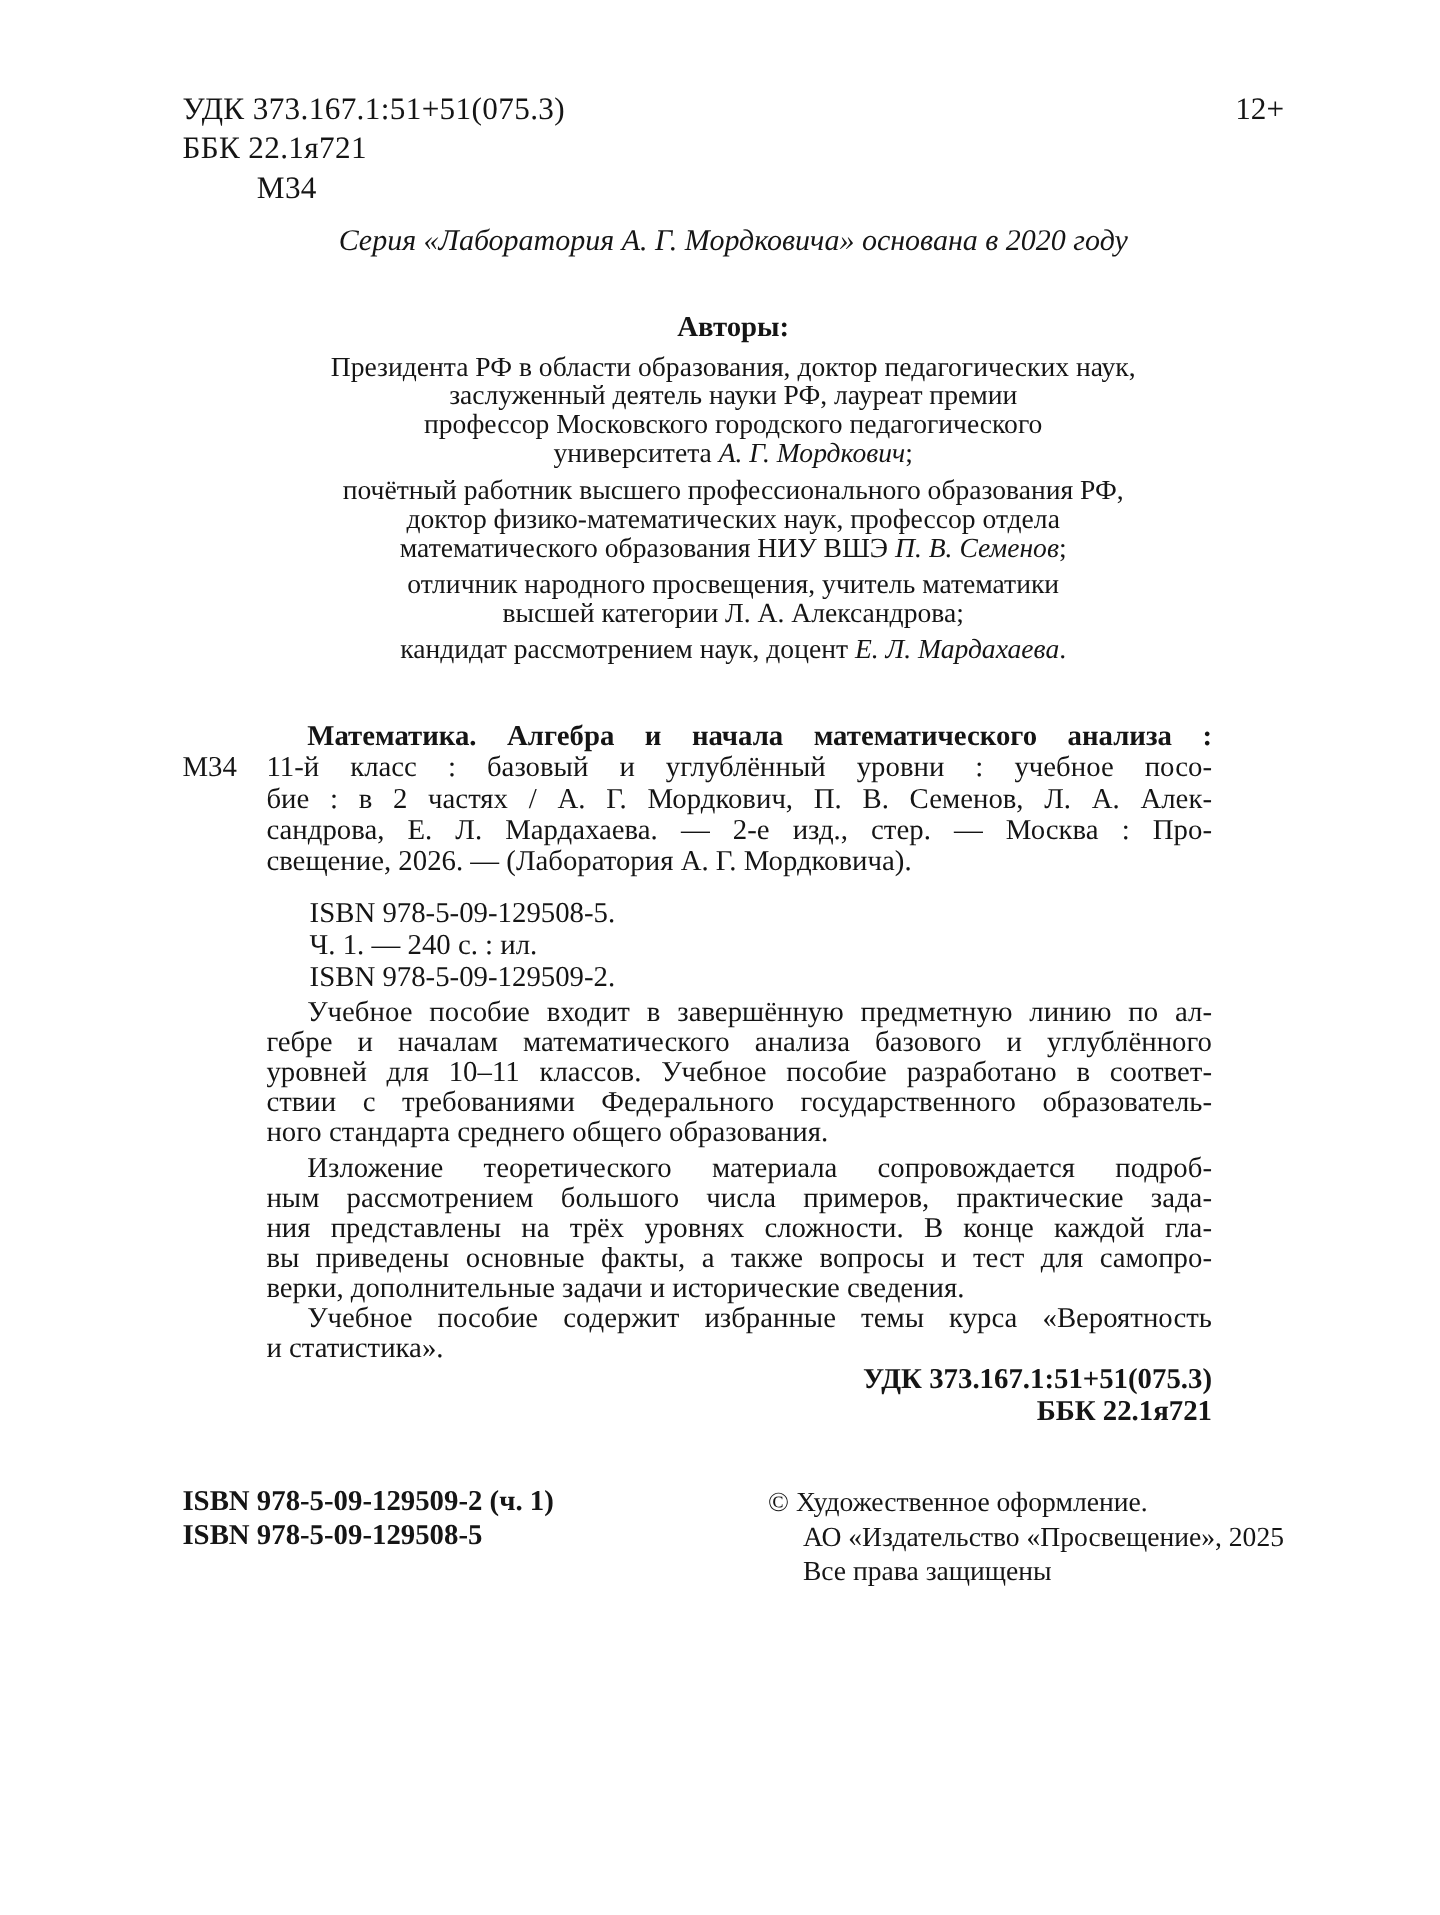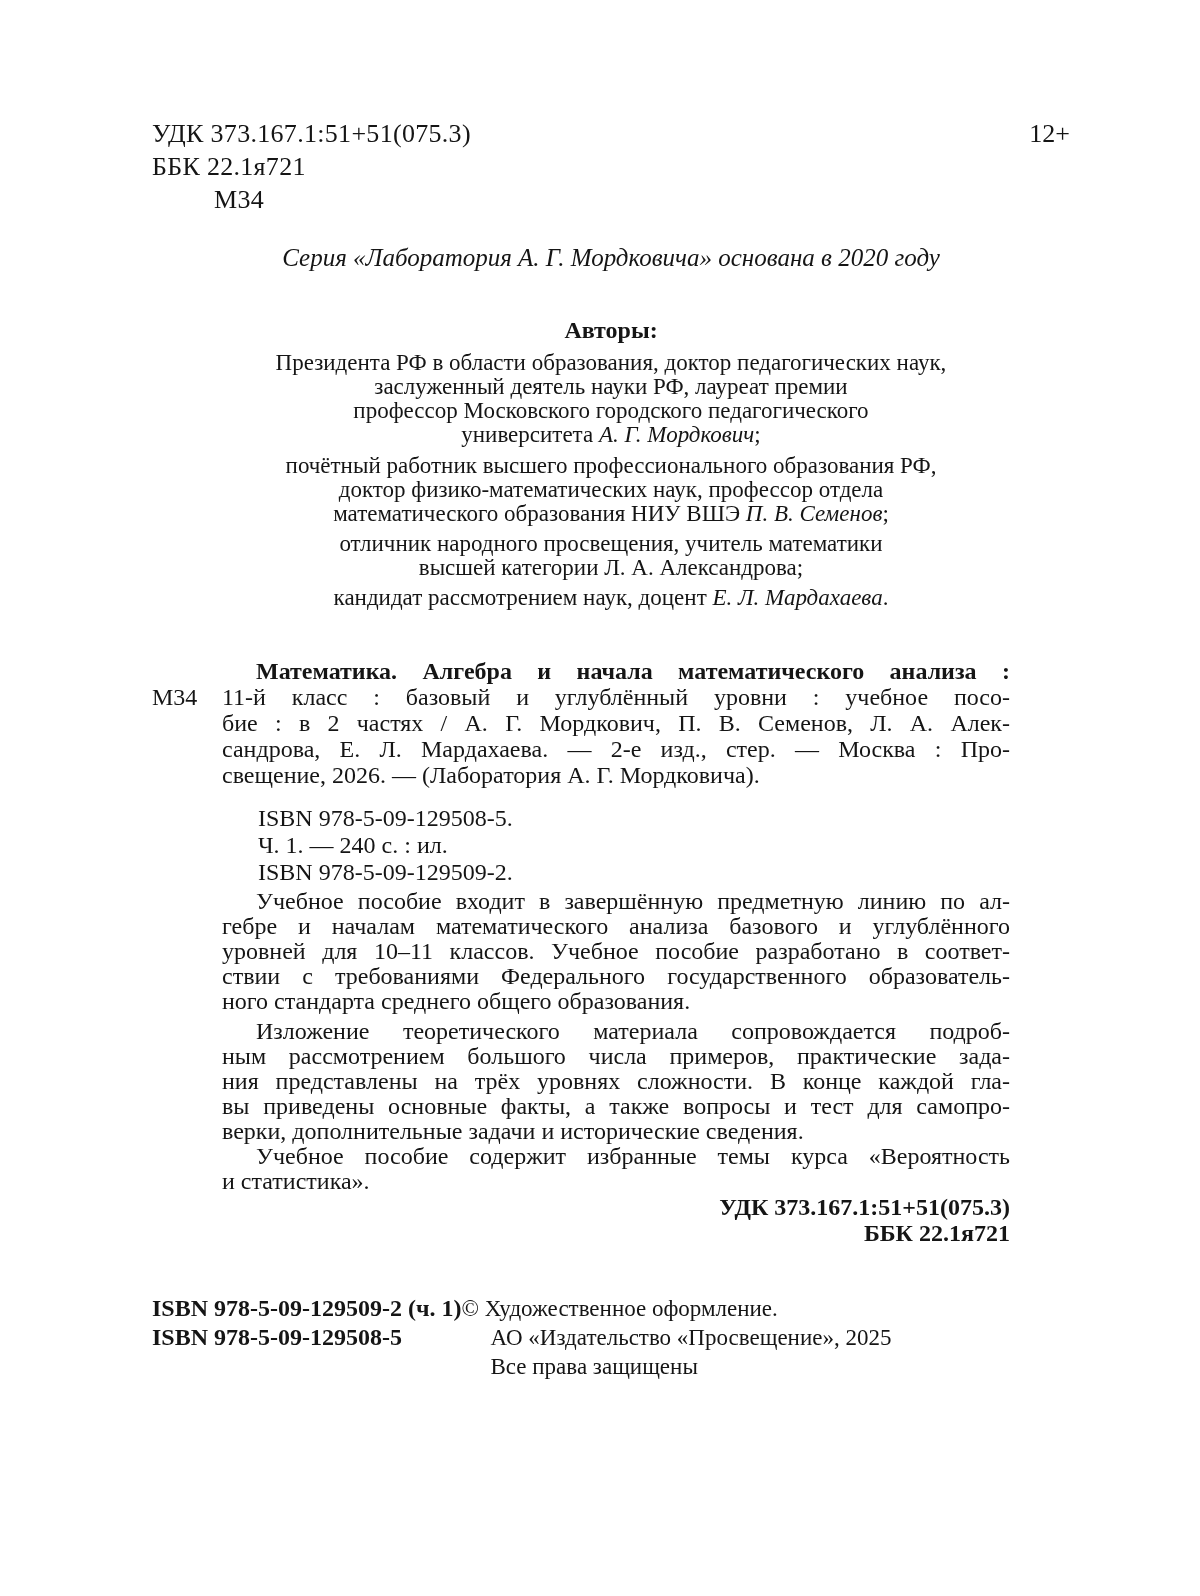--- a/index.html
+++ b/index.html
@@ -8,21 +8,21 @@
     background: #ffffff;
   }
   .page {
     position: relative;
     width: 1200px;
     height: 1596px;
     background: #ffffff;
     color: #151515;
     font-family: "Liberation Serif", "DejaVu Serif", serif;
     box-sizing: border-box;
-    padding: 117px 130px 0 152px;
+    padding: 74px 130px 0 152px;
     overflow: hidden;
   }
   
   .head-row {
     display: flex;
     justify-content: space-between;
     align-items: flex-start;
   }
   .head-left {
     font-size: 26px;
@@ -32,21 +32,21 @@
   }
   .head-code {
     padding-left: 62px;
   }
   .age-badge {
     font-size: 26px;
     line-height: 33px;
   }
   
   .series-note {
-    margin-top: 28px;
+    margin-top: 14px;
     text-align: center;
     font-style: italic;
     font-size: 25px;
     line-height: 27px;
   }
   
   .authors-heading {
     margin-top: 46px;
     text-align: center;
     font-weight: bold;
@@ -106,20 +106,21 @@
     margin: 0 60px 0 70px;
     text-align: right;
     font-weight: bold;
     font-size: 24px;
     line-height: 26px;
   }
   
   .footer-row {
     margin-top: 48px;
     display: flex;
+    justify-content: space-between;
     align-items: flex-start;
   }
   .footer-isbn {
     font-weight: bold;
     font-size: 24px;
     line-height: 29px;
     white-space: nowrap;
   }
   .footer-copy {
     font-size: 23px;

